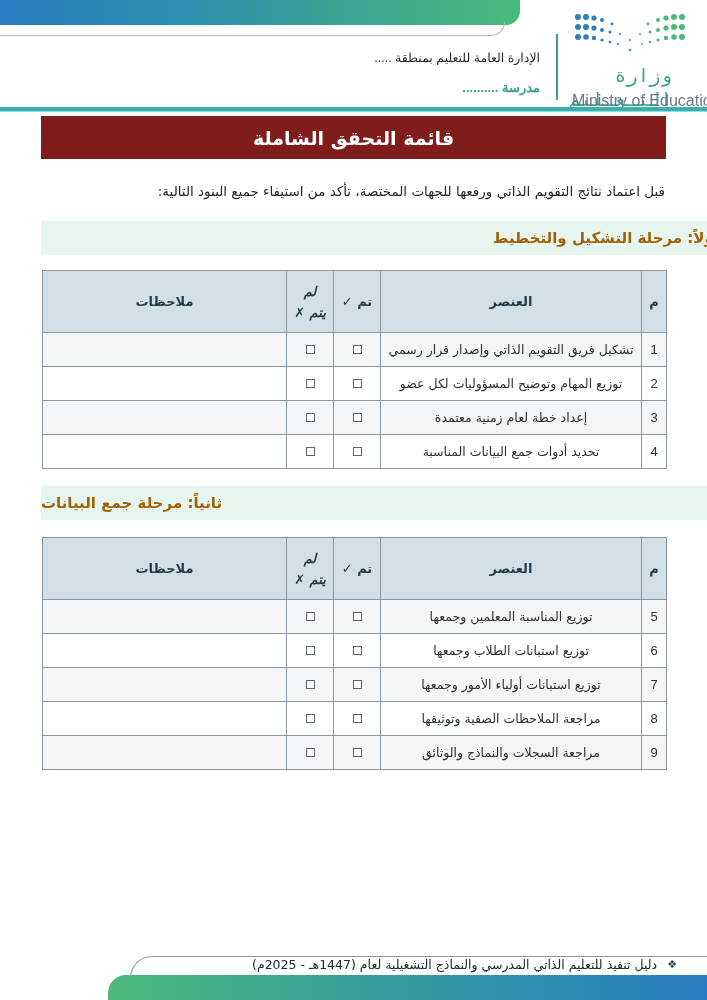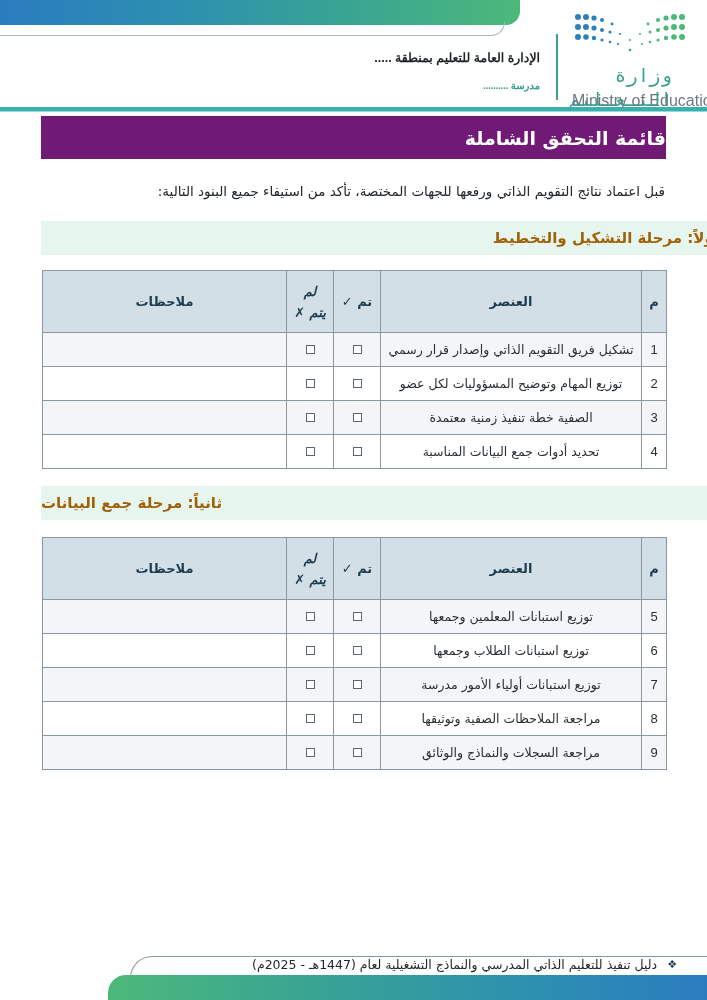--- a/index.html
+++ b/index.html
@@ -34,32 +34,32 @@
   .logo-ar {
     position: absolute; right: 21px; top: 56px; font-size: 19px; color: #3aa08f; letter-spacing: 1px;
     font-family: Liberation Mono, monospace;
   }
   .logo-en {
     position: absolute; left: 4px; top: 84px; font-size: 16px; color: #6b7a84; direction: ltr;
     font-family: "Liberation Sans", sans-serif; white-space: nowrap;
   }
 
   .admin-line {
-    position: absolute; right: 167px; top: 50px; font-size: 12.5px; font-weight: bold; color: #1e2326;
+    position: absolute; right: 167px; top: 50px; font-size: 12.5px; font-weight: normal; color: #1e2326;
     font-family: "Liberation Sans", sans-serif;
   }
   .school-line {
-    position: absolute; right: 167px; top: 80px; font-size: 10px; color: #3aa08f; font-weight: bold;
-    font-family: Liberation Serif, serif;
+    position: absolute; right: 167px; top: 80px; font-size: 13px; color: #3aa08f; font-weight: bold;
+    font-family: Liberation Sans, sans-serif;
   }
 
   
   .title-bar {
     position: absolute; left: 41px; top: 116px; width: 625px; height: 43px;
-    background: #701a75; color: #ffffff; display: flex; align-items: center; 
+    background: #7f1d1d; color: #ffffff; display: flex; align-items: center; justify-content: center;
     font-size: 19px; font-weight: bold;
   }
 
   .intro {
     position: absolute; right: 42px; top: 183px; font-size: 13.5px; color: #22272b;
   }
 
   .section-head {
     position: absolute; left: 41px; width: 682px; height: 34px; background: #e6f5ee;
     display: flex; align-items: center; padding-right: 4px;
@@ -204,21 +204,21 @@
     </tr>
     <tr>
       <td class="num">2</td>
       <td class="item">توزيع المهام وتوضيح المسؤوليات لكل عضو</td>
       <td><span class="box"></span></td>
       <td><span class="box"></span></td>
       <td></td>
     </tr>
     <tr>
       <td class="num">3</td>
-      <td class="item">الصفية خطة تنفيذ زمنية معتمدة</td>
+      <td class="item">إعداد خطة لعام زمنية معتمدة</td>
       <td><span class="box"></span></td>
       <td><span class="box"></span></td>
       <td></td>
     </tr>
     <tr>
       <td class="num">4</td>
       <td class="item">تحديد أدوات جمع البيانات المناسبة</td>
       <td><span class="box"></span></td>
       <td><span class="box"></span></td>
       <td></td>
@@ -243,35 +243,35 @@
       <th>م</th>
       <th>العنصر</th>
       <th>تم ✓</th>
       <th><span class="stack"><span>لم</span><br><span>يتم ✗</span></span></th>
       <th>ملاحظات</th>
     </tr>
   </thead>
   <tbody>
     <tr>
       <td class="num">5</td>
-      <td class="item">توزيع استبانات المعلمين وجمعها</td>
+      <td class="item">توزيع المناسبة المعلمين وجمعها</td>
       <td><span class="box"></span></td>
       <td><span class="box"></span></td>
       <td></td>
     </tr>
     <tr>
       <td class="num">6</td>
       <td class="item">توزيع استبانات الطلاب وجمعها</td>
       <td><span class="box"></span></td>
       <td><span class="box"></span></td>
       <td></td>
     </tr>
     <tr>
       <td class="num">7</td>
-      <td class="item">توزيع استبانات أولياء الأمور مدرسة</td>
+      <td class="item">توزيع استبانات أولياء الأمور وجمعها</td>
       <td><span class="box"></span></td>
       <td><span class="box"></span></td>
       <td></td>
     </tr>
     <tr>
       <td class="num">8</td>
       <td class="item">مراجعة الملاحظات الصفية وتوثيقها</td>
       <td><span class="box"></span></td>
       <td><span class="box"></span></td>
       <td></td>

